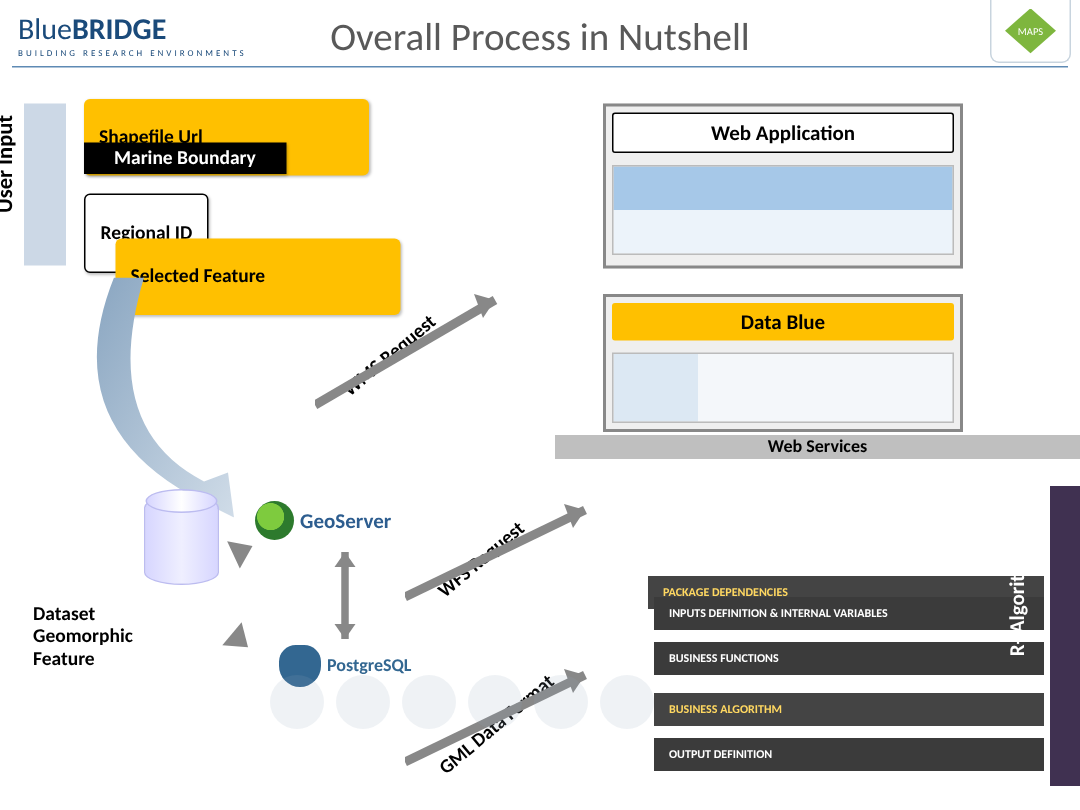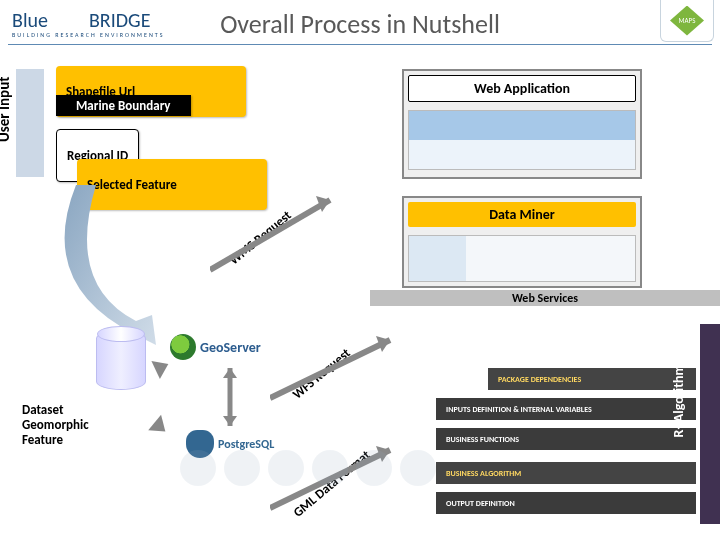--- a/index.html
+++ b/index.html
@@ -17,21 +17,21 @@
     height: 54px;
   }
   .logo {
     position: absolute;
     left: 12px;
     top: 8px;
     font-size: 20px;
     font-weight: 400;
     color: #1a4a7a;
   }
-  .logo b { font-weight: 400; margin-left: 41px; }
+  .logo b { font-weight: 700; }
   .logo-sub { font-size: 6px; letter-spacing: 2px; color: #1a4a7a; display:block; line-height:6px; }
   .title {
     text-align: center;
     font-size: 26px;
     color: #595959;
     font-weight: 400;
     padding-top: 8px;
     border-bottom: 1px solid #5e8ab4;
     margin: 0 8px;
     padding-bottom: 4px;
@@ -282,21 +282,21 @@
   </defs>
   <path d="M20 0 Q -20 100 80 150 L100 160 L 96 130 L80 136 Q 10 100 40 0 Z" fill="url(#g1)"></path>
 </svg>
 
 <div class="app-box" style="top:69px;width:240px;height:110px;">
   <div class="app-header">Web Application</div>
   <div class="app-shot"></div>
 </div>
 
 <div class="app-box" style="top:196px;width:240px;height:92px;">
-  <div class="app-header" style="background:#ffc000;border:none;">Data Miner</div>
+  <div class="app-header" style="background:#ffc000;border:none;">Data Blue</div>
   <div class="app-shot2"></div>
 </div>
 
 <div class="strip">Web Services</div>
 
 <div class="arrow-label" style="left:222px;top:230px;">WMS Request</div>
 <svg style="position:absolute;left:210px;top:190px;width:150px;height:90px;">
     <path d="M0 80 L120 10" stroke="#888" stroke-width="6" fill="none"></path>
     <polygon points="120,10 106,6 112,22" fill="#888"></polygon>
   </svg>
@@ -333,21 +333,21 @@
 
 <div class="dots">
   <span></span>
     <span></span>
     <span></span>
     <span></span>
     <span></span>
     <span></span>
 </div>
 
-<div class="pkg pkg2" style="right:24px;top:368px;width:208px;">PACKAGE DEPENDENCIES</div>
+<div class="pkg pkg2" style="right:24px;top:384px;width:264px;">PACKAGE DEPENDENCIES</div>
 <div class="pkg" style="right:24px;top:398px;width:260px;">INPUTS DEFINITION &amp; INTERNAL VARIABLES</div>
 <div class="pkg" style="right:24px;top:428px;width:260px;">BUSINESS FUNCTIONS</div>
 <div class="pkg pkg2" style="right:24px;top:462px;width:260px;">BUSINESS ALGORITHM</div>
 <div class="pkg" style="right:24px;top:492px;width:260px;">OUTPUT DEFINITION</div>
 
 <div class="ralg">
   <span>R- Algorithm</span>
 </div>
 
 </body></html>

